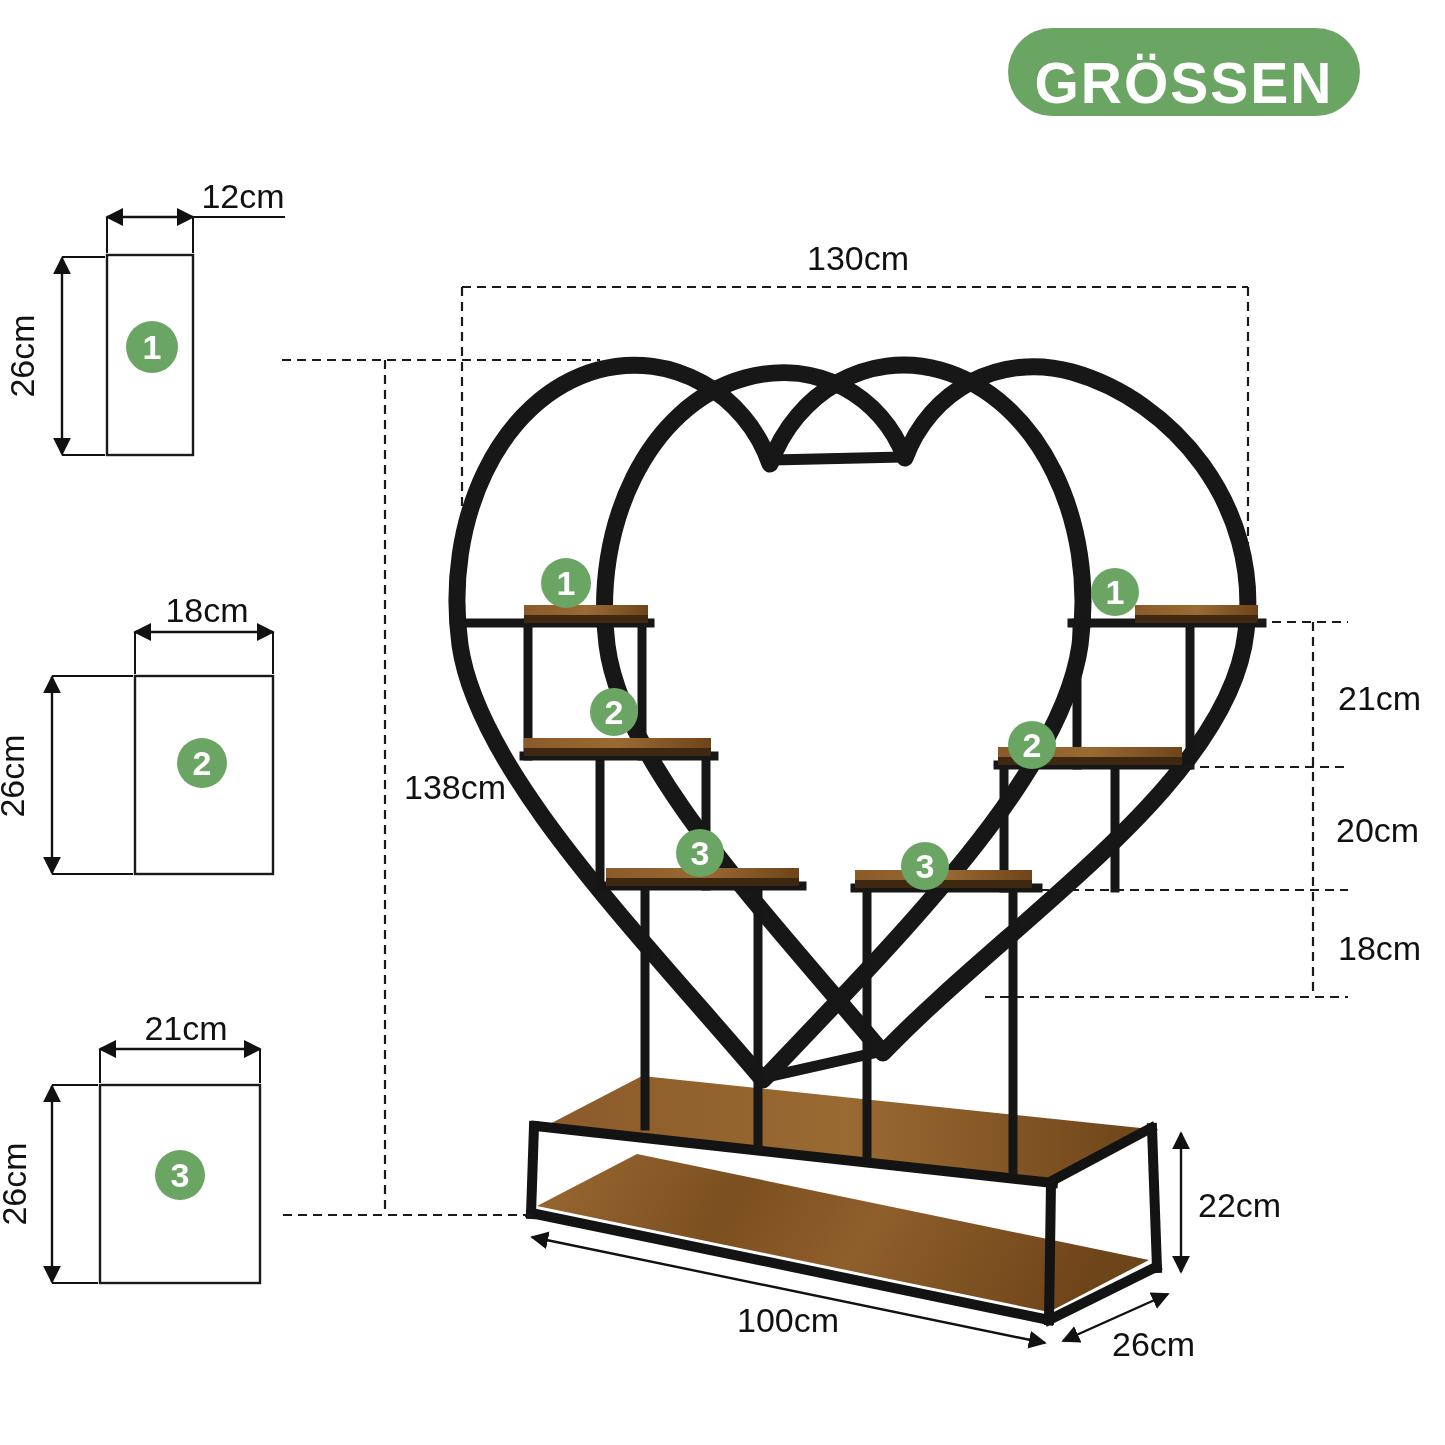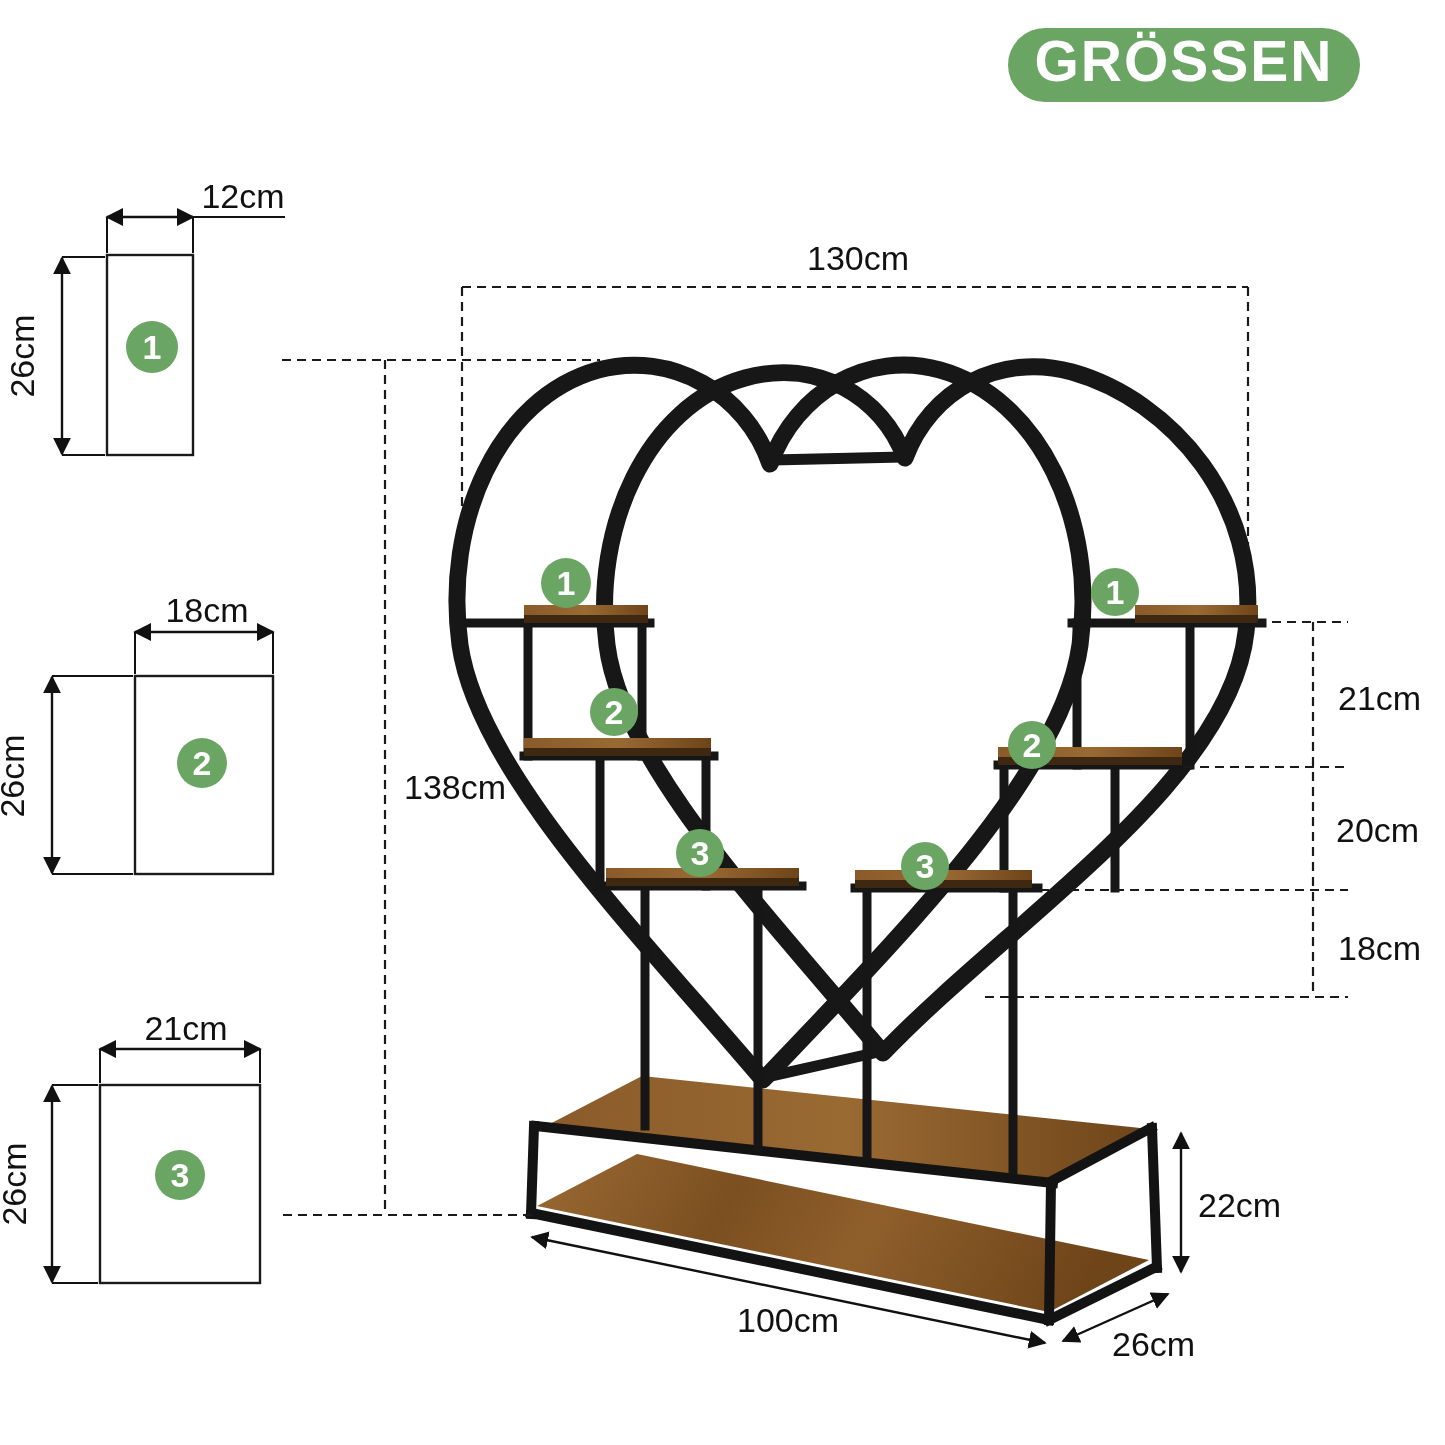--- a/index.html
+++ b/index.html
@@ -1,19 +1,19 @@
 <!DOCTYPE html>
 <html><head>
 <meta charset="utf-8">
 <style>
   html,body{margin:0;padding:0;background:#ffffff;}
   .canvas{position:relative;width:1445px;height:1445px;background:#ffffff;overflow:hidden;
           font-family:"Liberation Sans", sans-serif;}
-  .badge{position:absolute;left:1008px;top:28px;width:352px;height:74px;border-radius:46px;
-         background:#6BA563;display:flex;align-items:flex-start;justify-content:center;}
+  .badge{position:absolute;left:1008px;top:28px;width:352px;height:88px;border-radius:46px;
+         background:#6BA563;display:flex;align-items:flex-end;justify-content:center;}
   .badge span{color:#ffffff;font-size:57px;font-weight:bold;letter-spacing:2px;}
   svg{position:absolute;left:0;top:0;}
   text{font-family:"Liberation Sans", sans-serif;fill:#111111;}
   .dim{font-size:34px;}
   .marker-num{font-size:34px;font-weight:bold;fill:#ffffff;}
   .dash{stroke:#1a1a1a;stroke-width:2.2;stroke-dasharray:9 6;fill:none;}
   .arrow{stroke:#111111;stroke-width:2.4;fill:none;}
   .thin{stroke:#111111;stroke-width:2;fill:none;}
   .box{fill:#ffffff;stroke:#1a1a1a;stroke-width:2.4;}
   .tube{stroke:#171717;stroke-width:17;fill:none;stroke-linecap:round;stroke-linejoin:round;}

